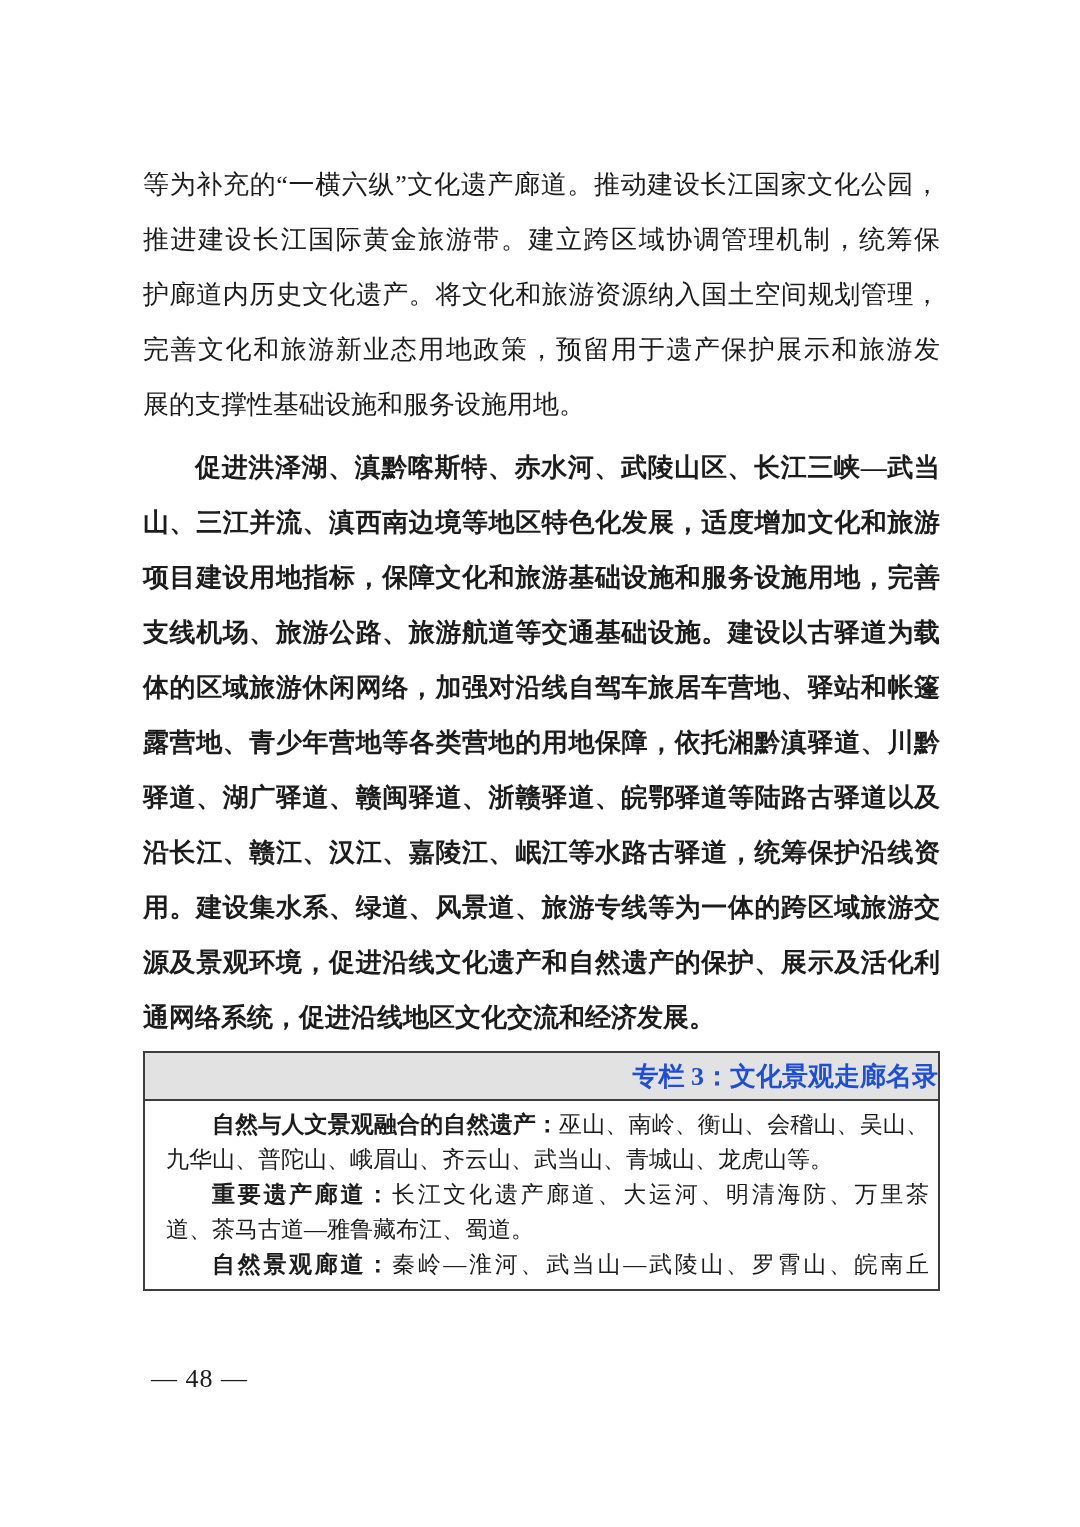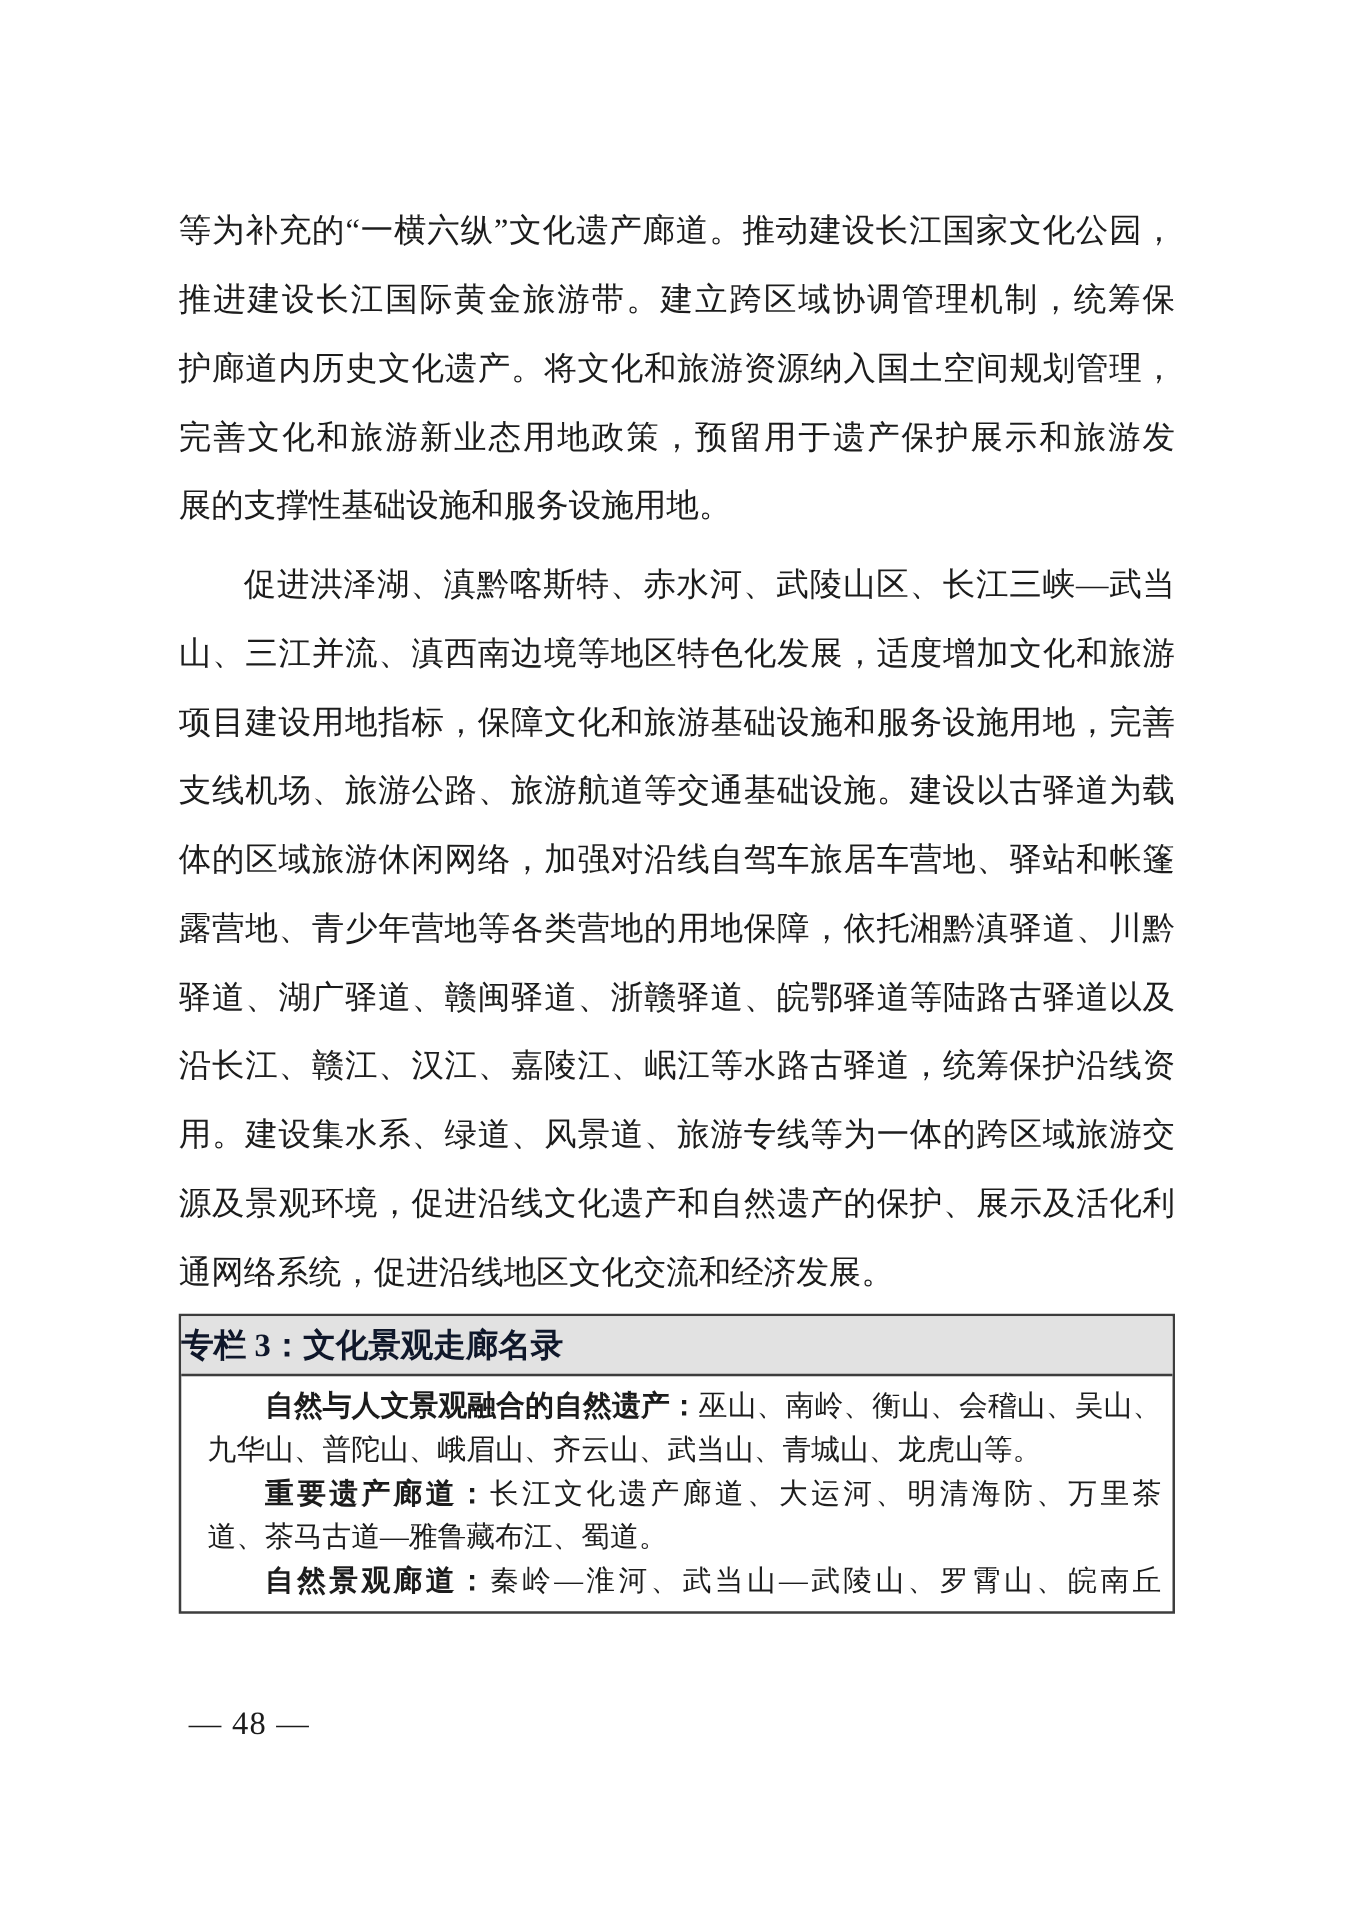--- a/index.html
+++ b/index.html
@@ -20,21 +20,21 @@
   }
   .content {
     position: absolute;
     left: 143px;
     top: 157px;
     width: 797px;
   }
   .para { font-size: 26px; }
   .para.p1 .line { line-height: 55px; }
   .para.p2 .line { line-height: 55px; }
-  .para + .para { margin-top: 8px; }
+  .para + .para { margin-top: 8px; font-weight: bold; }
   .line {
     white-space: nowrap;
     text-align: left;
   }
   .line.fill {
     white-space: normal;
     text-align: justify;
     text-align-last: justify;
     text-justify: inter-character;
   }
@@ -43,24 +43,24 @@
   .box {
     margin-top: 6px;
     border: 2px solid #3d3d3d;
     background: #ffffff;
   }
   .box-header {
     background: #e2e2e2;
     border-bottom: 2px solid #3d3d3d;
     height: 48px;
     line-height: 48px;
-    text-align: left;
+    text-align: right;
     font-weight: bold;
     font-size: 26px;
-    color: #0f172a;
+    color: #1d4ed8;
   }
   .box-body {
     padding: 6px 9px 7px 21px;
     font-size: 23px;
   }
   .box-line {
     line-height: 35px;
     text-align: left;
     white-space: nowrap;
   }

